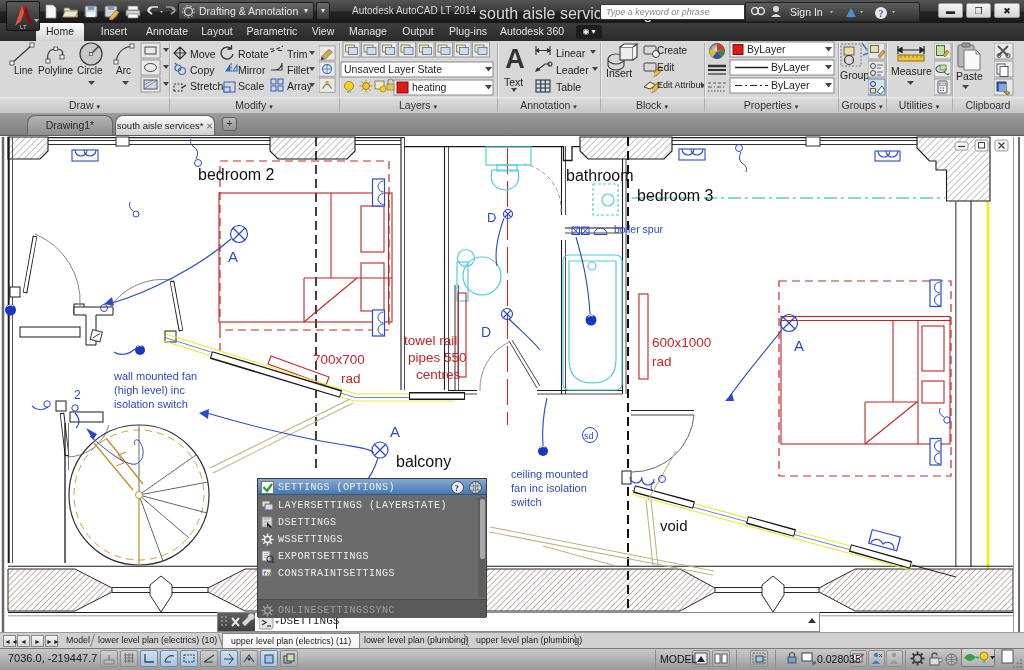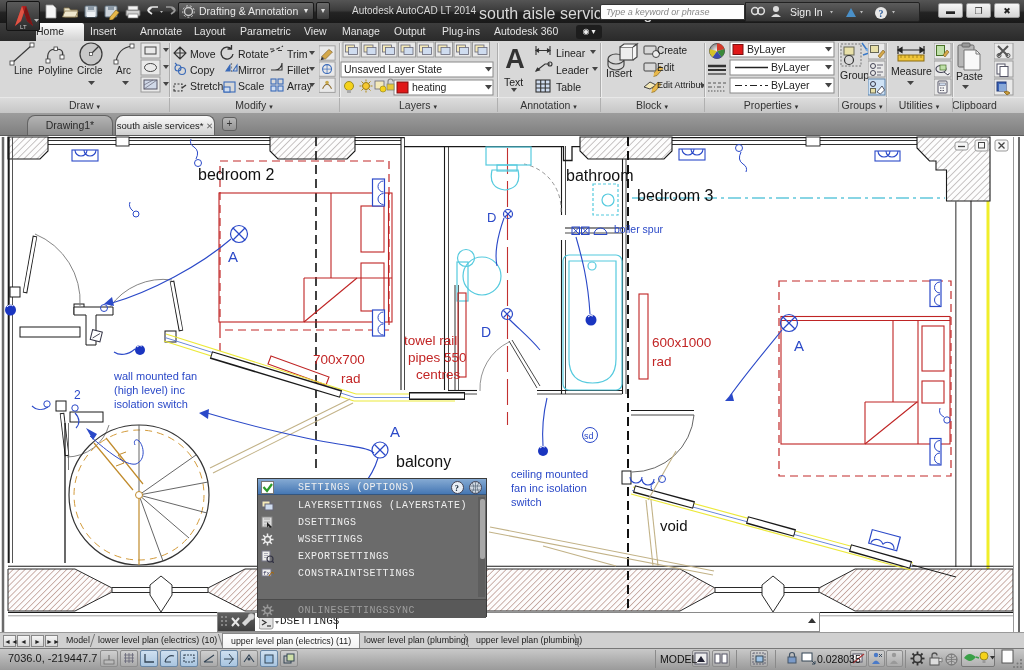--- a/index.html
+++ b/index.html
@@ -10,36 +10,36 @@
 #logo{left:6px;top:1px;width:34px;height:30px;background:linear-gradient(#5a5a5a,#2a2a2a);border:1px solid #141414;border-radius:2px;z-index:30;}
 #qat{left:44px;top:2px;height:19px;display:flex;align-items:center;gap:6px;color:#ddd;}
 .wsbtn{left:178px;top:2px;width:136px;height:18px;background:linear-gradient(#6a6a6a,#3a3a3a);border:1px solid #1a1a1a;border-radius:2px;color:#e8e8e8;font-size:11px;line-height:16px;padding-left:20px;z-index:5;}
 #wsdd{left:316px;top:2px;width:14px;height:18px;background:linear-gradient(#6a6a6a,#3a3a3a);border:1px solid #1a1a1a;border-radius:2px;color:#ddd;font-size:8px;text-align:center;line-height:16px;z-index:5;}
 #search{left:600px;top:4px;width:145px;height:16px;background:#fdfdfd;border:1px solid #333;border-radius:2px 0 0 2px;color:#888;font-style:italic;font-size:9px;line-height:14px;padding-left:5px;z-index:6;}
 #infocenter{left:745px;top:2px;width:175px;height:20px;background:linear-gradient(#5c5c5c,#333);border:1px solid #222;border-radius:0 2px 2px 0;z-index:5;}
 #signin{left:790px;top:6px;color:#eee;font-size:10.5px;z-index:7;}
 .winbtn{top:3px;width:25px;height:15px;background:linear-gradient(#f6f6f6,#d4d4d4);border:1px solid #9a9a9a;border-radius:2px;color:#222;font-size:9px;text-align:center;line-height:14px;z-index:6;}
 
 #ribtabs{left:0;top:23px;width:1024px;height:18px;background:linear-gradient(#3d3d3d,#2a2a2a);}
-.rtab{position:absolute;top:23px;height:18px;color:#e4e4e4;font-size:10.5px;line-height:17px;text-align:left;}
+.rtab{position:absolute;top:23px;height:18px;color:#e4e4e4;font-size:10.5px;line-height:17px;text-align:center;}
 .rtab.active{background:linear-gradient(#fdfdfd,#d2d2d2);color:#222;border-radius:2px 2px 0 0;}
 
 #ribbon{left:0;top:41px;width:1024px;height:72px;background:#d8d8d8;border-bottom:1px solid #828282;}
 .psep{position:absolute;top:2px;width:1px;height:68px;background:#adadad;box-shadow:1px 0 0 #eee;}
 .ricon-lbl{font-size:10.5px;color:#222;}
 
 #doctabs{left:0;top:113px;width:1024px;height:23px;background:linear-gradient(#9d9d9d,#7f7f7f);border-bottom:1px solid #5c5c5c;}
 .dtab{position:absolute;top:115px;height:20px;font-size:10.5px;line-height:19px;text-align:center;border:1px solid #636363;border-bottom:none;border-radius:8px 8px 0 0;}
 
 #canvas{left:0;top:136px;width:1024px;height:496px;background:#fff;}
 
 #acpopup{left:257px;top:478px;width:230px;height:139px;background:#6b6b6b;border:1px solid #3c3c3c;z-index:20;font-family:"Liberation Mono",monospace;}
 .acrow{position:absolute;left:0;width:228px;height:17px;color:#f0f0f0;font-size:10px;line-height:17px;white-space:nowrap;}
 .acrow .ic{position:absolute;left:3px;top:2px;width:13px;height:13px;}
-.acrow .t{position:absolute;left:20px;top:0;letter-spacing:0.5px;margin-left:20px;}
+.acrow .t{position:absolute;left:20px;top:0;letter-spacing:0.5px;}
 #acsel{top:0;height:16px;background:linear-gradient(#85aad3,#4577b4);border-bottom:1px solid #35567e;}
 #aclast{top:120px;height:19px;background:#595959;color:#9f9f9f;border-top:1px solid #4a4a4a;}
 #acscroll{position:absolute;right:1px;top:18px;width:7px;height:100px;background:#5e5e5e;}
 #acthumb{position:absolute;right:1px;top:20px;width:5px;height:60px;background:#a8a8a8;border-radius:2px;}
 
 #cmdbar{left:217px;top:612px;width:603px;height:20px;background:#fff;border:1px solid #8a8a8a;z-index:15;}
 #cmdgrip{position:absolute;left:0;top:0;width:37px;height:18px;background:linear-gradient(#606060,#3f3f3f);}
 #cmdtxt{position:absolute;left:62px;top:2px;font-family:"Liberation Mono",monospace;font-size:11px;color:#1a1a1a;}
 #cmdup{position:absolute;right:3px;top:5px;width:0;height:0;border-left:4px solid transparent;border-right:4px solid transparent;border-bottom:5px solid #333;}
 
@@ -431,21 +431,21 @@
 <div class="abs" style="left:497px;top:99px;width:103px;text-align:center;font-size:10.5px;color:#333;">Annotation <span style="font-size:7px;">▾</span></div>
 <div class="abs" style="left:497px;top:98px;width:1px;height:14px;background:#b0b0b0;"></div>
 <div class="abs" style="left:600px;top:99px;width:104px;text-align:center;font-size:10.5px;color:#333;">Block <span style="font-size:7px;">▾</span></div>
 <div class="abs" style="left:600px;top:98px;width:1px;height:14px;background:#b0b0b0;"></div>
 <div class="abs" style="left:704px;top:99px;width:134px;text-align:center;font-size:10.5px;color:#333;">Properties <span style="font-size:7px;">▾</span></div>
 <div class="abs" style="left:704px;top:98px;width:1px;height:14px;background:#b0b0b0;"></div>
 <div class="abs" style="left:838px;top:99px;width:48px;text-align:center;font-size:10.5px;color:#333;">Groups <span style="font-size:7px;">▾</span></div>
 <div class="abs" style="left:838px;top:98px;width:1px;height:14px;background:#b0b0b0;"></div>
 <div class="abs" style="left:886px;top:99px;width:66px;text-align:center;font-size:10.5px;color:#333;">Utilities <span style="font-size:7px;">▾</span></div>
 <div class="abs" style="left:886px;top:98px;width:1px;height:14px;background:#b0b0b0;"></div>
-<div class="abs" style="left:952px;top:99px;width:72px;text-align:left;font-size:10.5px;color:#333;">Clipboard</div>
+<div class="abs" style="left:952px;top:99px;width:72px;text-align:center;font-size:10.5px;color:#333;">Clipboard</div>
 <div class="abs" style="left:952px;top:98px;width:1px;height:14px;background:#b0b0b0;"></div>
 <div class="abs" id="doctabs"></div>
 <div class="abs dtab" style="left:27px;width:86px;background:linear-gradient(#b4b4b4,#8e8e8e);color:#2a2a2a;">Drawing1*</div>
 <div class="abs dtab" style="left:115px;width:100px;background:linear-gradient(#fbfbfb,#cfcfcf);color:#1a1a1a;font-size:9.5px;">south aisle services* <span style="color:#666;font-size:8.5px;">✕</span></div>
 <div class="abs" style="left:222px;top:117px;width:15px;height:14px;background:linear-gradient(#b9b9b9,#939393);border:1px solid #606060;border-radius:3px;color:#333;font-size:10px;line-height:12px;text-align:center;z-index:2;">+</div>
 
 <div class="abs" id="canvas"></div>
 <svg class="abs" style="left:0;top:136px;transform:translateZ(0);" width="1024" height="496" viewBox="0 136 1024 496">
 <defs>
 <pattern id="h1" width="4.6" height="4.6" patternUnits="userSpaceOnUse" patternTransform="rotate(-45)">

